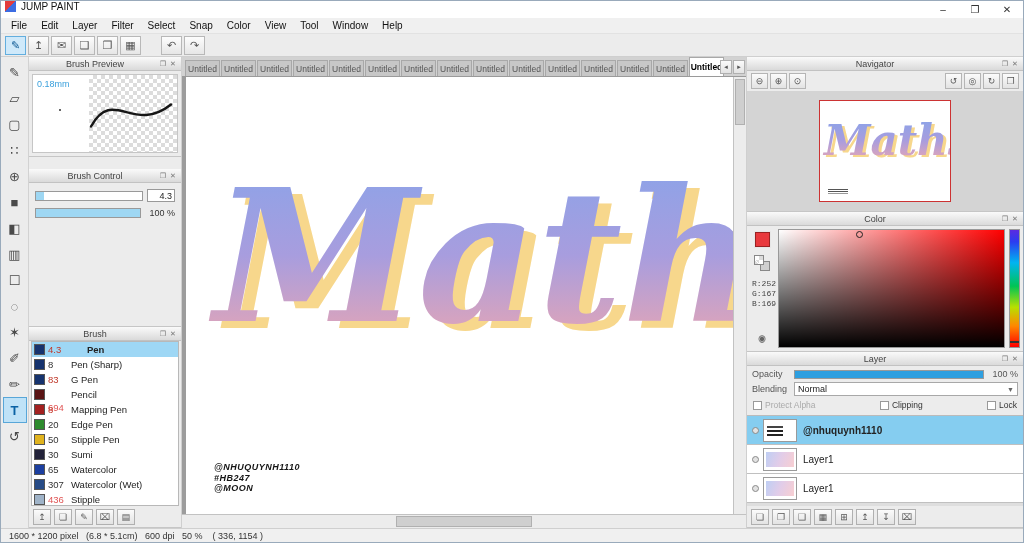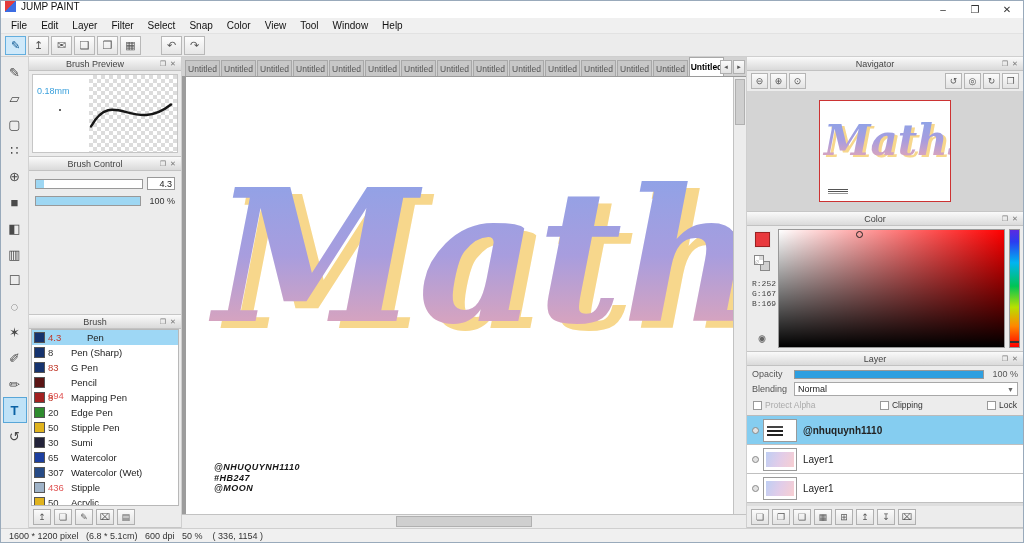--- a/index.html
+++ b/index.html
@@ -31,41 +31,41 @@
   .panel{display:flex;flex-direction:column;border-bottom:1px solid #c6c6c6;background:#ececec;min-height:0;}
   .p-head{height:14px;flex:0 0 14px;background:linear-gradient(#fafafa,#dadada);border-bottom:1px solid #c2c2c2;display:flex;align-items:center;padding:0 3px;}
   .p-title{flex:1;text-align:center;font-size:9px;color:#444;}
   .p-ico{font-size:7px;color:#777;width:10px;text-align:center;}
   .p-actions{height:21px;flex:0 0 21px;display:flex;align-items:center;gap:3px;padding:0 4px;background:#ececec;}
   .pa-btn{width:18px;height:16px;border:1px solid #b0b0b0;background:linear-gradient(#fbfbfb,#e3e3e3);font-size:9px;color:#555;display:flex;align-items:center;justify-content:center;}
   
   .panel-preview{height:100px;flex:0 0 100px;}
   .bp-body{flex:1;margin:3px;background:#fff;border:1px solid #c6c6c6;display:flex;position:relative;overflow:hidden;}
   .bp-left{width:56px;position:relative;}
-  .bp-size{position:absolute;top:11px;left:4px;font-size:9px;color:#3aa0dc;}
+  .bp-size{position:absolute;top:4px;left:4px;font-size:9px;color:#3aa0dc;}
   .bp-dot{position:absolute;top:34px;left:26px;width:2px;height:2px;border-radius:50%;background:#333;}
   .bp-right{flex:1;}
   .checker{background-color:#fff;background-image:linear-gradient(45deg,#dcdcdc 25%,transparent 25%,transparent 75%,#dcdcdc 75%),linear-gradient(45deg,#dcdcdc 25%,transparent 25%,transparent 75%,#dcdcdc 75%);background-size:8px 8px;background-position:0 0,4px 4px;}
   .bp-stroke{position:absolute;right:0;top:0;width:92px;height:100%;}
   
-  .panel-control{height:158px;flex:0 0 158px;}
+  .panel-control{height:158px;flex:0 0 158px;margin-top:12px;}
   .bc-row{display:flex;align-items:center;margin:6px 6px 0;}
   .slider{flex:1;height:10px;border:1px solid #999;background:#fff;position:relative;overflow:hidden;}
   .slider-fill{height:100%;background:#9ed7f3;}
   .bc-val{width:28px;height:13px;border:1px solid #999;background:#fff;font-size:9px;text-align:right;padding:1px 2px 0 0;margin-left:4px;}
   .bc-pct{width:30px;font-size:9px;text-align:right;margin-left:4px;color:#333;}
   
   .panel-brush{flex:1;}
   .brush-list{flex:1;background:#fff;border:1px solid #b8b8b8;margin:0 2px;overflow:hidden;}
   .brush-row{height:15px;display:flex;align-items:center;padding:0 2px;font-size:9.5px;color:#222;}
   .brush-row.sel{background:#9ed7f5;}
   .b-swatch{width:11px;height:11px;border:1px solid #555;margin-right:3px;flex:0 0 11px;}
   .b-size{width:23px;flex:0 0 23px;}
   .b-name{flex:1;white-space:nowrap;overflow:hidden;}
-  .sel .b-name{font-weight:normal;padding-left:16px;}
+  .sel .b-name{font-weight:bold;padding-left:16px;}
   
   .canvas-col{flex:1;display:flex;flex-direction:column;min-width:0;background:#a8a8a8;}
   .tabstrip{height:20px;flex:0 0 20px;background:#d2d2d2;border-bottom:1px solid #9a9a9a;display:flex;align-items:flex-end;overflow:hidden;padding-left:3px;position:relative;}
   .tab{width:35px;flex:0 0 35px;height:16px;margin-right:1px;background:#c7c7c7;border:1px solid #a8a8a8;border-bottom:none;font-size:8.5px;color:#555;display:flex;align-items:center;justify-content:center;overflow:hidden;white-space:nowrap;}
   .tab.active{background:#fff;color:#000;font-weight:bold;height:19px;}
   .tab-scroll{position:absolute;right:1px;top:3px;display:flex;gap:1px;}
   .tab-scroll .pa-btn{width:12px;height:14px;font-size:7px;}
   .viewport{flex:1;display:flex;min-height:0;background:#9c9c9c;}
   .canvas-white{flex:1;margin-left:4px;background:#fff;position:relative;overflow:hidden;}
   .maths-svg{position:absolute;inset:0;width:100%;height:100%;}

